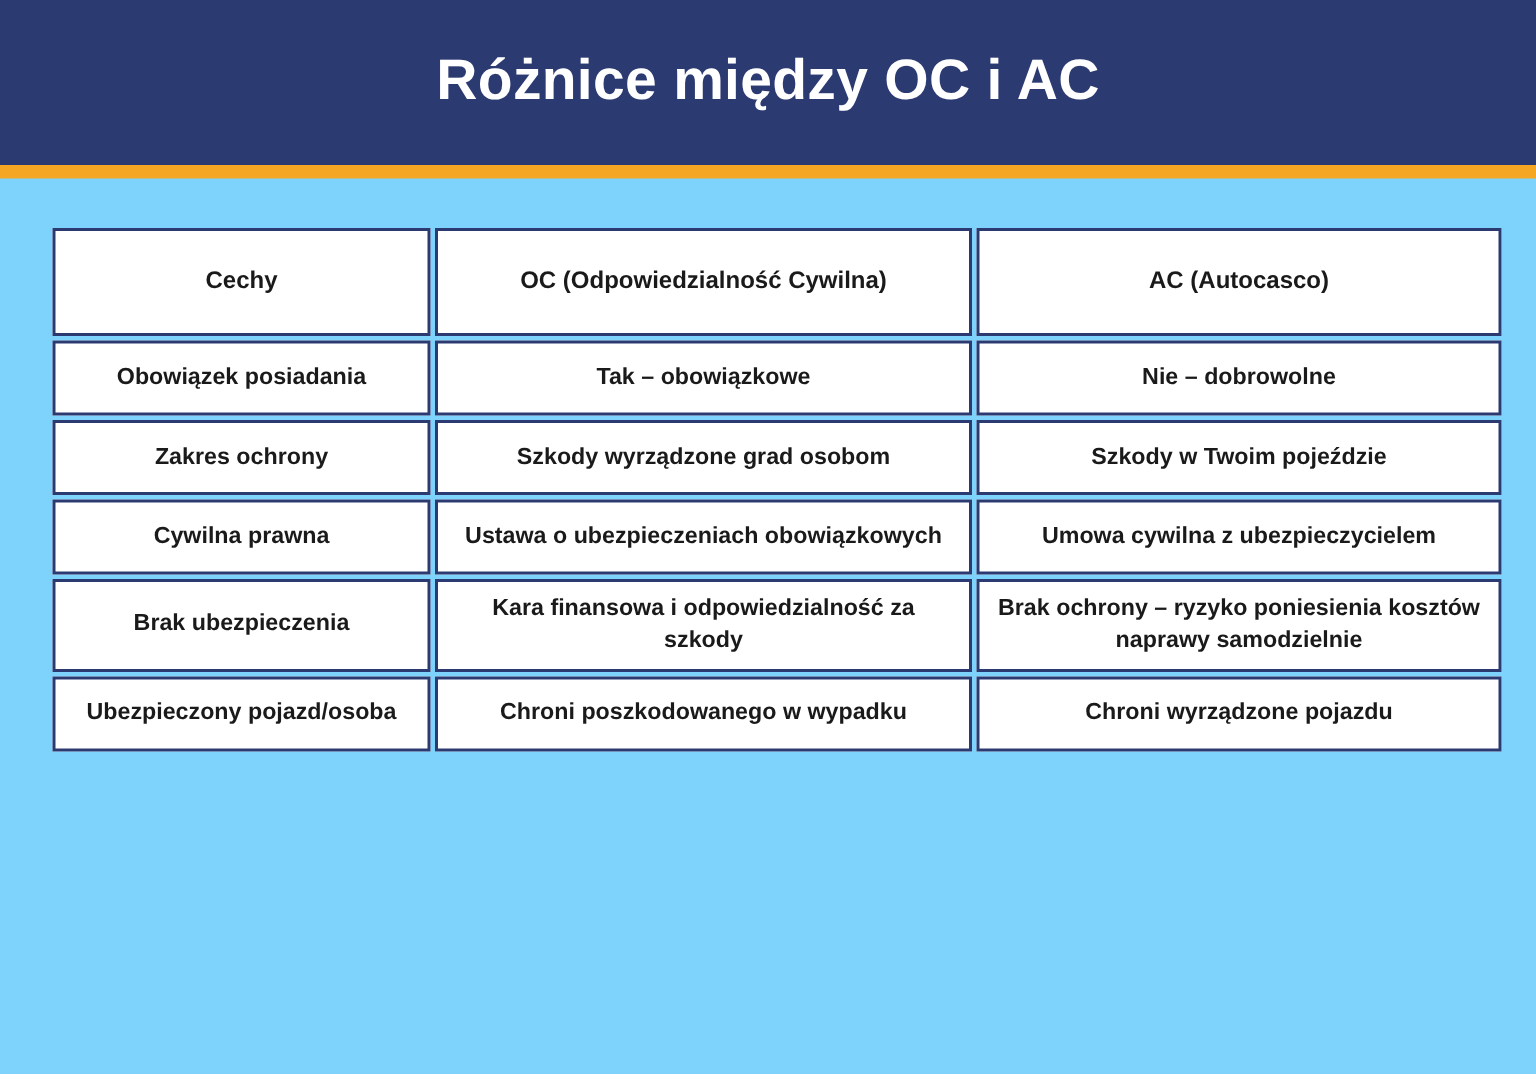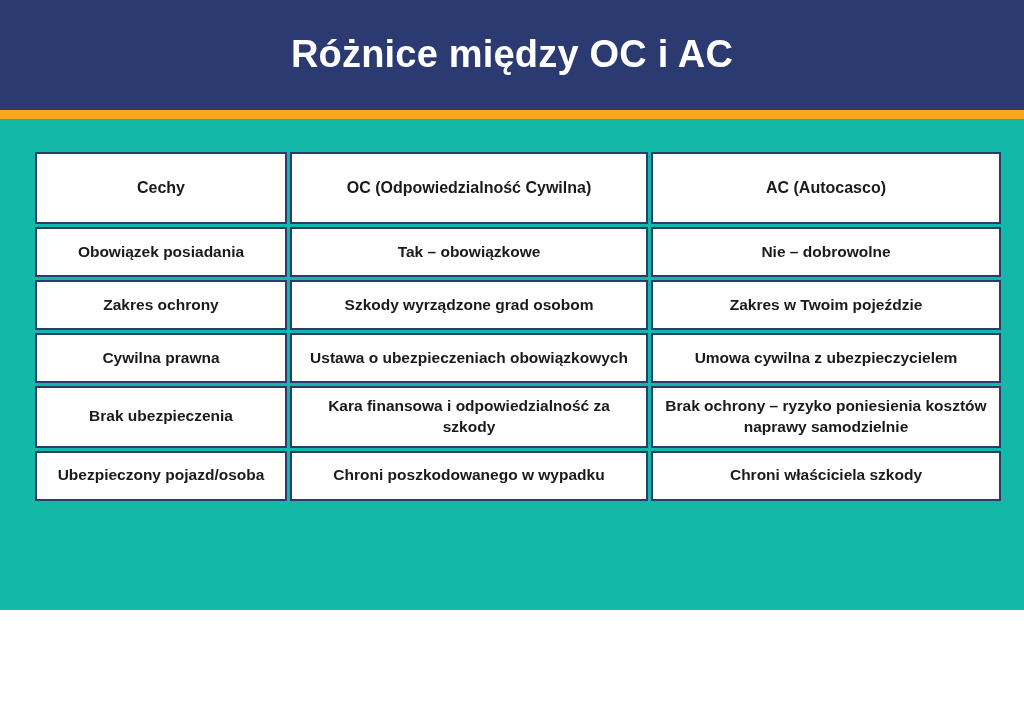--- a/index.html
+++ b/index.html
@@ -9,23 +9,23 @@
   body {
     width: 1024px;
     height: 720px;
     background: #ffffff;
     font-family: "Liberation Sans", sans-serif;
     overflow: hidden;
   }
   .slide {
     position: relative;
     width: 1024px;
-    height: 610px;
+    height: 716px;
     box-sizing: border-box;
-    background: #14b8a6;
+    background: #7dd3fc;
   }
   .header-bar {
     width: 100%;
     height: 110px;
     background: #2c3a72;
     display: flex;
     align-items: center;
     justify-content: center;
     box-sizing: border-box;
   }
@@ -106,34 +106,34 @@
       </thead>
       <tbody>
         <tr>
           <td>Obowiązek posiadania</td>
           <td>Tak – obowiązkowe</td>
           <td>Nie – dobrowolne</td>
         </tr>
         <tr>
           <td>Zakres ochrony</td>
           <td>Szkody wyrządzone grad osobom</td>
-          <td>Zakres w Twoim pojeździe</td>
+          <td>Szkody w Twoim pojeździe</td>
         </tr>
         <tr>
           <td>Cywilna prawna</td>
           <td>Ustawa o ubezpieczeniach obowiązkowych</td>
           <td>Umowa cywilna z ubezpieczycielem</td>
         </tr>
         <tr>
           <td>Brak ubezpieczenia</td>
           <td>Kara finansowa i odpowiedzialność za szkody</td>
           <td>Brak ochrony – ryzyko poniesienia kosztów naprawy samodzielnie</td>
         </tr>
         <tr>
           <td>Ubezpieczony pojazd/osoba</td>
           <td>Chroni poszkodowanego w wypadku</td>
-          <td>Chroni właściciela szkody</td>
+          <td>Chroni wyrządzone pojazdu</td>
         </tr>
       </tbody>
     </table>
   </div>
 
 </div>
 
 </body></html>

